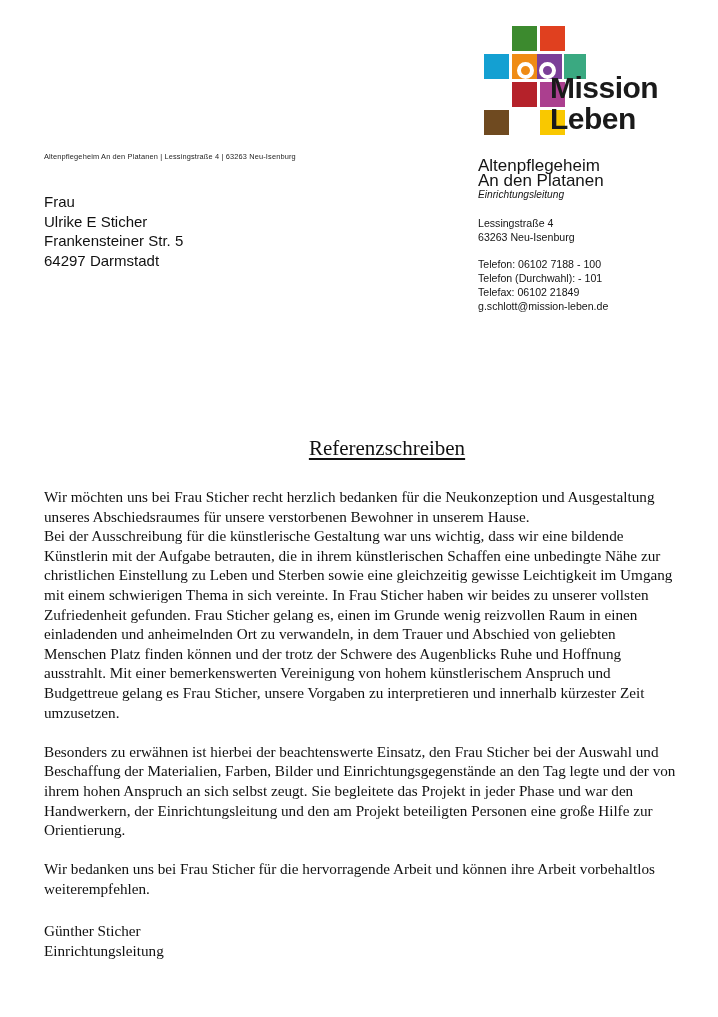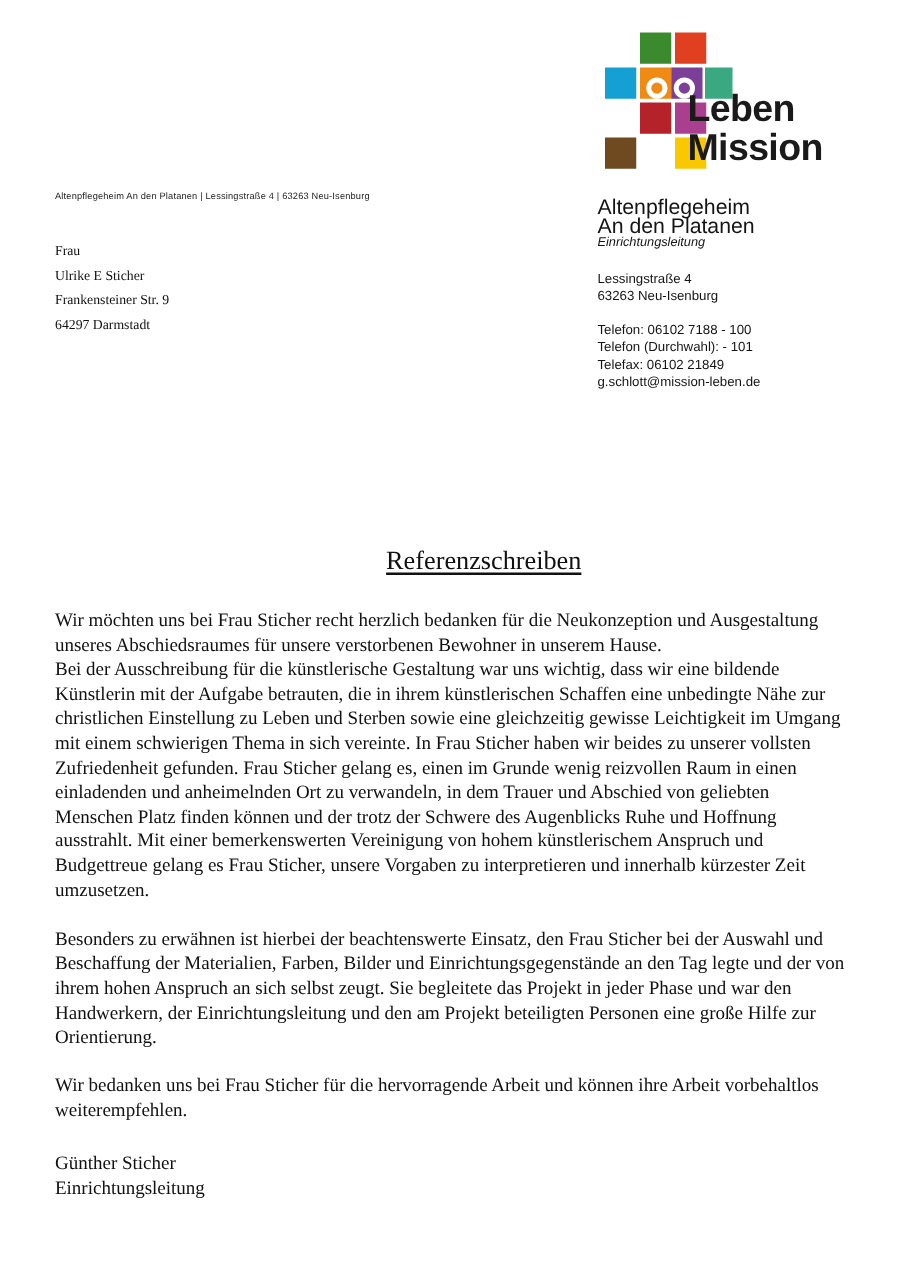--- a/index.html
+++ b/index.html
@@ -69,22 +69,22 @@
     letter-spacing: 0.15px;
     color: #1d1d1d;
     white-space: nowrap;
   }
 
   
   .recipient {
     position: absolute;
     left: 44px;
     top: 192px;
-    font-family: Liberation Serif, serif;
-    font-size: 11px;
+    font-family: Liberation Sans, sans-serif;
+    font-size: 15px;
     line-height: 19.5px;
     color: #111111;
   }
 
   
   .contact {
     position: absolute;
     left: 478px;
     top: 158px;
     font-family: "Liberation Sans", sans-serif;
@@ -191,31 +191,31 @@
       </div>
       <div class="tile" style="left:80px; top:28px; background:#3aa981; width:22px;"></div>
 
       <div class="tile" style="left:28px; top:56px; background:#b5222a;"></div>
       <div class="tile" style="left:56px; top:56px; background:#ab3f8f;"></div>
 
       <div class="tile" style="left:0px; top:84px; background:#6f4a20;"></div>
       <div class="tile" style="left:56px; top:84px; background:#f9c800;"></div>
     </div>
     <div class="wordmark">
+      <div>Mission</div>
       <div>Leben</div>
-      <div>Mission</div>
     </div>
   </div>
 
   <div class="sender-line">Altenpflegeheim An den Platanen | Lessingstraße 4 | 63263 Neu-Isenburg</div>
 
   <div class="recipient">
     <div>Frau</div>
     <div>Ulrike E Sticher</div>
-    <div>Frankensteiner Str. 9</div>
+    <div>Frankensteiner Str. 5</div>
     <div>64297 Darmstadt</div>
   </div>
 
   <div class="contact">
     <div class="org">Altenpflegeheim</div>
     <div class="org">An den Platanen</div>
     <div class="role">Einrichtungsleitung</div>
     <div class="gap"></div>
     <div>Lessingstraße 4</div>
     <div>63263 Neu-Isenburg</div>

